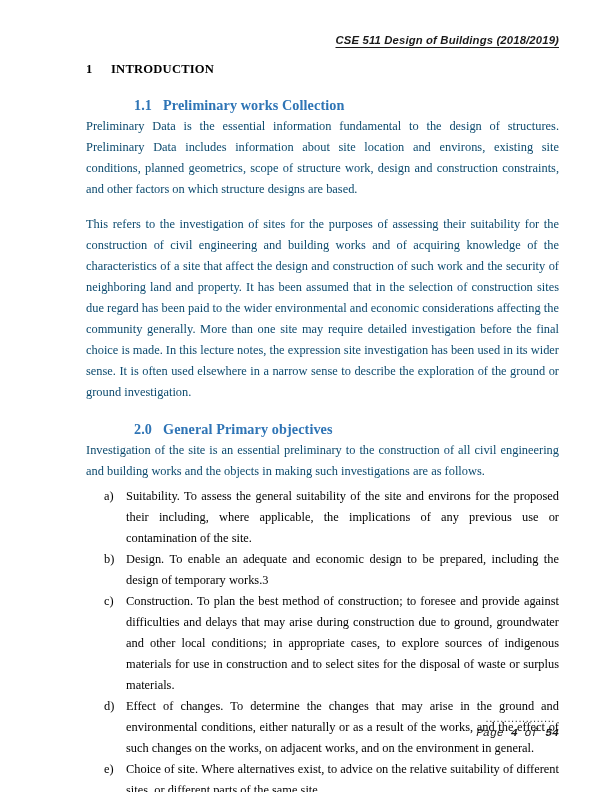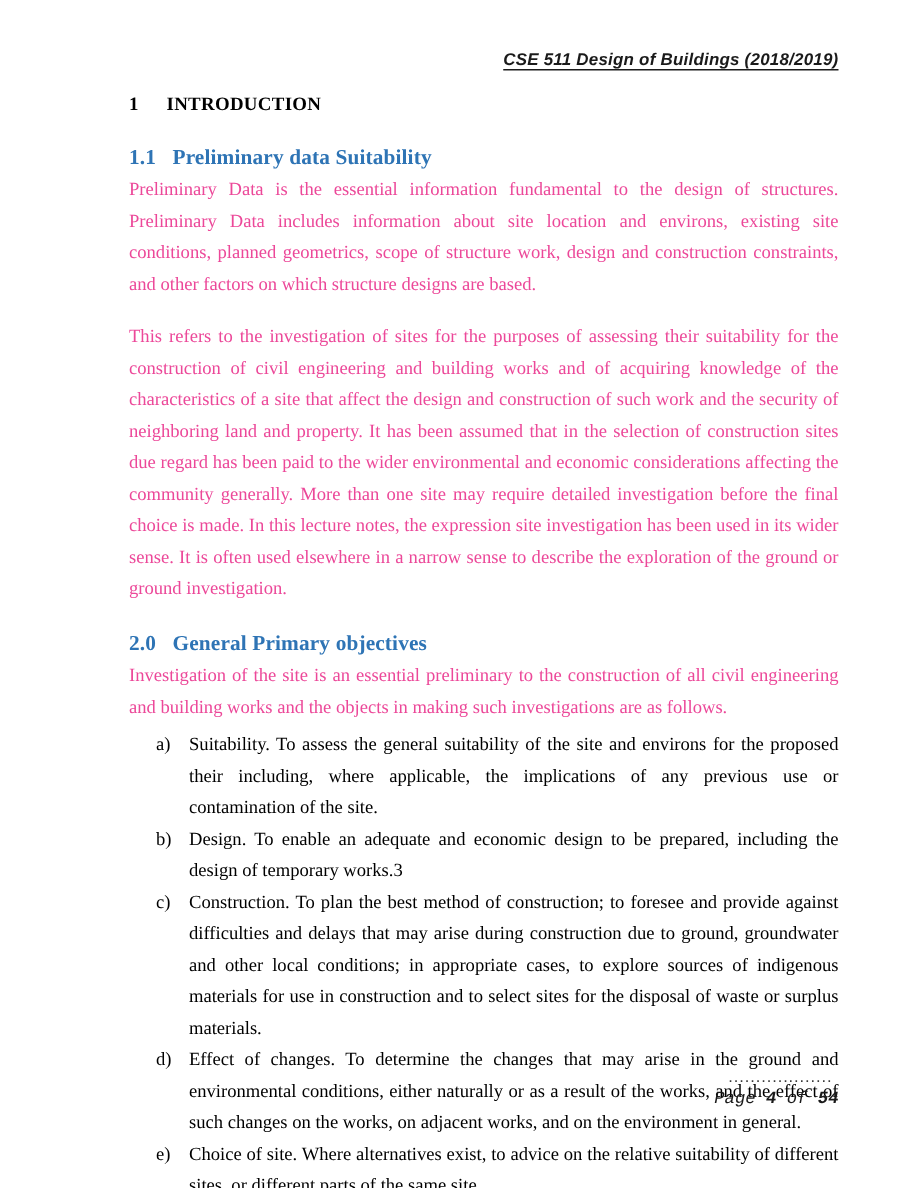--- a/index.html
+++ b/index.html
@@ -77,30 +77,31 @@
     font-weight: bold;
     font-size: 14.2px;
     color: #2e74b5;
     margin: 0 0 2px 0;
     display: flex;
     letter-spacing: 0.1px;
   }
   .h2 .num {
     width: 29px;
     flex: 0 0 29px;
+    margin-left: 48px;
   }
 
   
   .para {
     font-size: 12.4px;
     line-height: 21px;
     text-align: justify;
     text-justify: inter-word;
     margin: 0;
-    color: #ec4899;
+    color: #0c4a6e;
   }
 
   .gap-after-para { margin-bottom: 14px; }
   .gap-before-h2  { margin-top: 18px; }
 
   
   .list {
     margin: 4px 0 0 0;
     padding: 0;
     list-style: none;
@@ -164,21 +165,21 @@
 
   <div class="content">
 
     <div class="h1">
       <span class="num">1</span>
       <span class="txt">INTRODUCTION</span>
     </div>
 
     <div class="h2">
       <span class="num">1.1</span>
-      <span class="txt">Preliminary data Suitability</span>
+      <span class="txt">Preliminary works Collection</span>
     </div>
     <p class="para gap-after-para">Preliminary Data is the essential information fundamental to the design of structures. Preliminary Data includes information about site location and environs, existing site conditions, planned geometrics, scope of structure work, design and construction constraints, and other factors on which structure designs are based.</p>
 
     <p class="para gap-after-para">This refers to the investigation of sites for the purposes of assessing their suitability for the construction of civil engineering and building works and of acquiring knowledge of the characteristics of a site that affect the design and construction of such work and the security of neighboring land and property. It has been assumed that in the selection of construction sites due regard has been paid to the wider environmental and economic considerations affecting the community generally. More than one site may require detailed investigation before the final choice is made. In this lecture notes, the expression site investigation has been used in its wider sense. It is often used elsewhere in a narrow sense to describe the exploration of the ground or ground investigation.</p>
 
     <div class="h2 gap-before-h2">
       <span class="num">2.0</span>
       <span class="txt">General Primary objectives</span>
     </div>
     <p class="para">Investigation of the site is an essential preliminary to the construction of all civil engineering and building works and the objects in making such investigations are as follows.</p>

